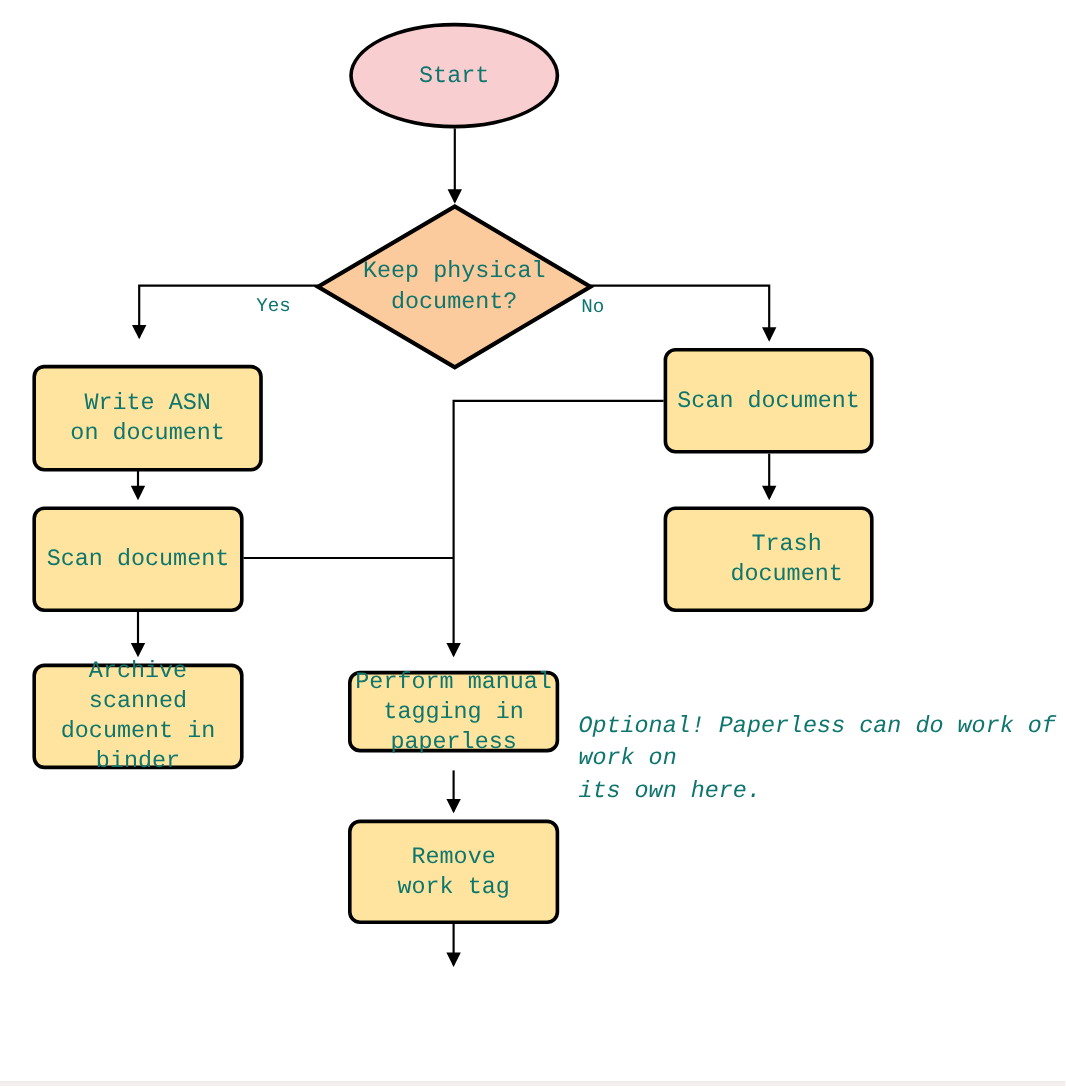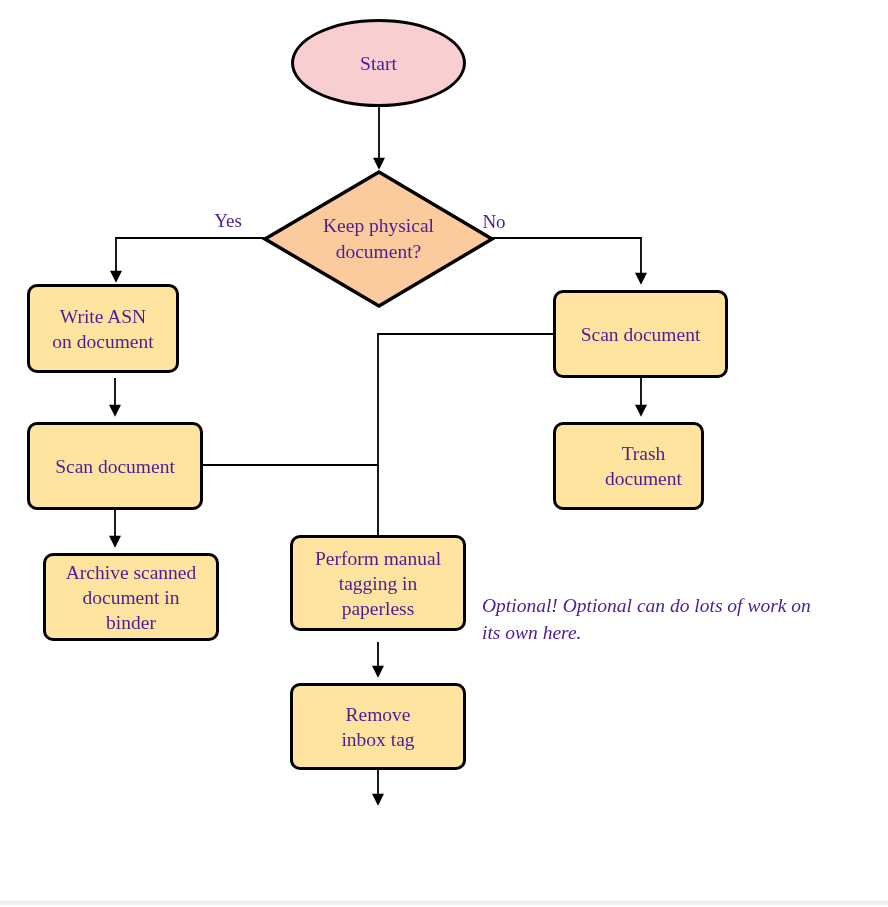--- a/index.html
+++ b/index.html
@@ -1,42 +1,42 @@
 <!DOCTYPE html>
 <html style="--pink: #f8ced1; --orange: #fbca9d; --yellow: #fee49e; --stroke: #000000; --bg: #ffffff;"><head>
 <meta charset="utf-8">
 <style>
   :root{
     --pink:#f8ced1; --orange:#fbca9d; --yellow:#fee49e; --stroke:#000000; --bg:#ffffff;
   }
   html,body{margin:0;padding:0;background:#fff;}
   .canvas{
     position:relative; width:888px; height:907px; background:var(--bg);
-    font-family:Liberation Serif, serif; color:#4c1d95; overflow:hidden;
+    font-family:Liberation Mono, monospace; color:#0f766e; overflow:hidden;
   }
   .edges{position:absolute; left:0; top:0; width:888px; height:907px;}
   .edge{stroke:var(--stroke); stroke-width:1.8; fill:none;}
   .shape-stroke{stroke:var(--stroke); stroke-width:3.5;}
   .node{
     position:absolute; display:flex; align-items:center; justify-content:center;
     text-align:center; font-size:19.5px; line-height:25px; white-space:pre-line;
     box-sizing:border-box;
   }
   .rect{
     background:var(--yellow); border:3px solid var(--stroke); border-radius:10px;
   }
   .terminator{
     background:var(--pink); border:3.5px solid var(--stroke); border-radius:50%;
   }
   .decision-label{
     position:absolute; display:flex; align-items:center; justify-content:center;
     text-align:center; font-size:19.5px; line-height:26px; white-space:pre-line;
   }
   .edge-label{
-    position:absolute; font-size:19px; text-align:center; white-space:nowrap;
+    position:absolute; font-size:16px; text-align:center; white-space:nowrap;margin-top:36px;
   }
   .note{
     position:absolute; font-style:italic; font-size:19.5px; line-height:27px;
     white-space:pre-line;
   }
   .page-edge{
     position:absolute; left:0; top:901px; width:888px; height:3px;
     background:#f5eeef; border-top:1px solid #eceae7;
   }
 </style>
@@ -65,42 +65,42 @@
     <path class="edge" d="M378,642 L378,676" marker-end="url(#arrow)"></path>
     <path class="edge" d="M378,770 L378,804" marker-end="url(#arrow)"></path>
   </svg>
 
   <div class="node terminator" style="left:291px;top:19px;width:175px;height:88px;">Start</div>
 
 
   <div class="decision-label" style="left:270px;top:199px;width:217px;height:80px;text-align:center;">Keep physical
 document?</div>
 
-  <div class="node rect" style="left:27px;top:284px;width:152px;height:89px;">Write ASN
+  <div class="node rect" style="left:27px;top:304px;width:192px;height:89px;">Write ASN
 on document</div>
 
   <div class="node rect" style="left:27px;top:422px;width:176px;height:88px;">Scan document</div>
 
-  <div class="node rect" style="left:27px;top:553px;width:176px;height:88px;margin-left:16px;">Archive scanned
+  <div class="node rect" style="left:27px;top:553px;width:176px;height:88px;">Archive scanned
 document in
 binder</div>
 
   <div class="node rect" style="left:553px;top:290px;width:175px;height:88px;">Scan document</div>
 
-  <div class="node rect" style="left:553px;top:422px;width:151px;height:88px;padding-left:30px;">Trash document</div>
+  <div class="node rect" style="left:553px;top:422px;width:175px;height:88px;padding-left:30px;">Trash document</div>
 
-  <div class="node rect" style="left:290px;top:535px;width:176px;height:96px;">Perform manual
+  <div class="node rect" style="left:290px;top:559px;width:176px;height:68px;">Perform manual
 tagging in
 paperless</div>
 
   <div class="node rect" style="left:290px;top:683px;width:176px;height:87px;">Remove
-inbox tag</div>
+work tag</div>
 
   <div class="edge-label" style="left:200px;top:210px;width:56px;">Yes</div>
 
   <div class="edge-label" style="left:468px;top:211px;width:52px;">No</div>
 
-  <div class="note" style="left:482px;top:592px;width:402px;">Optional! Optional can do lots of work on
+  <div class="note" style="left:482px;top:592px;width:402px;">Optional! Paperless can do work of work on
 its own here.</div>
 
   <div class="page-edge"></div>
 
 </div>
 
 </body></html>

